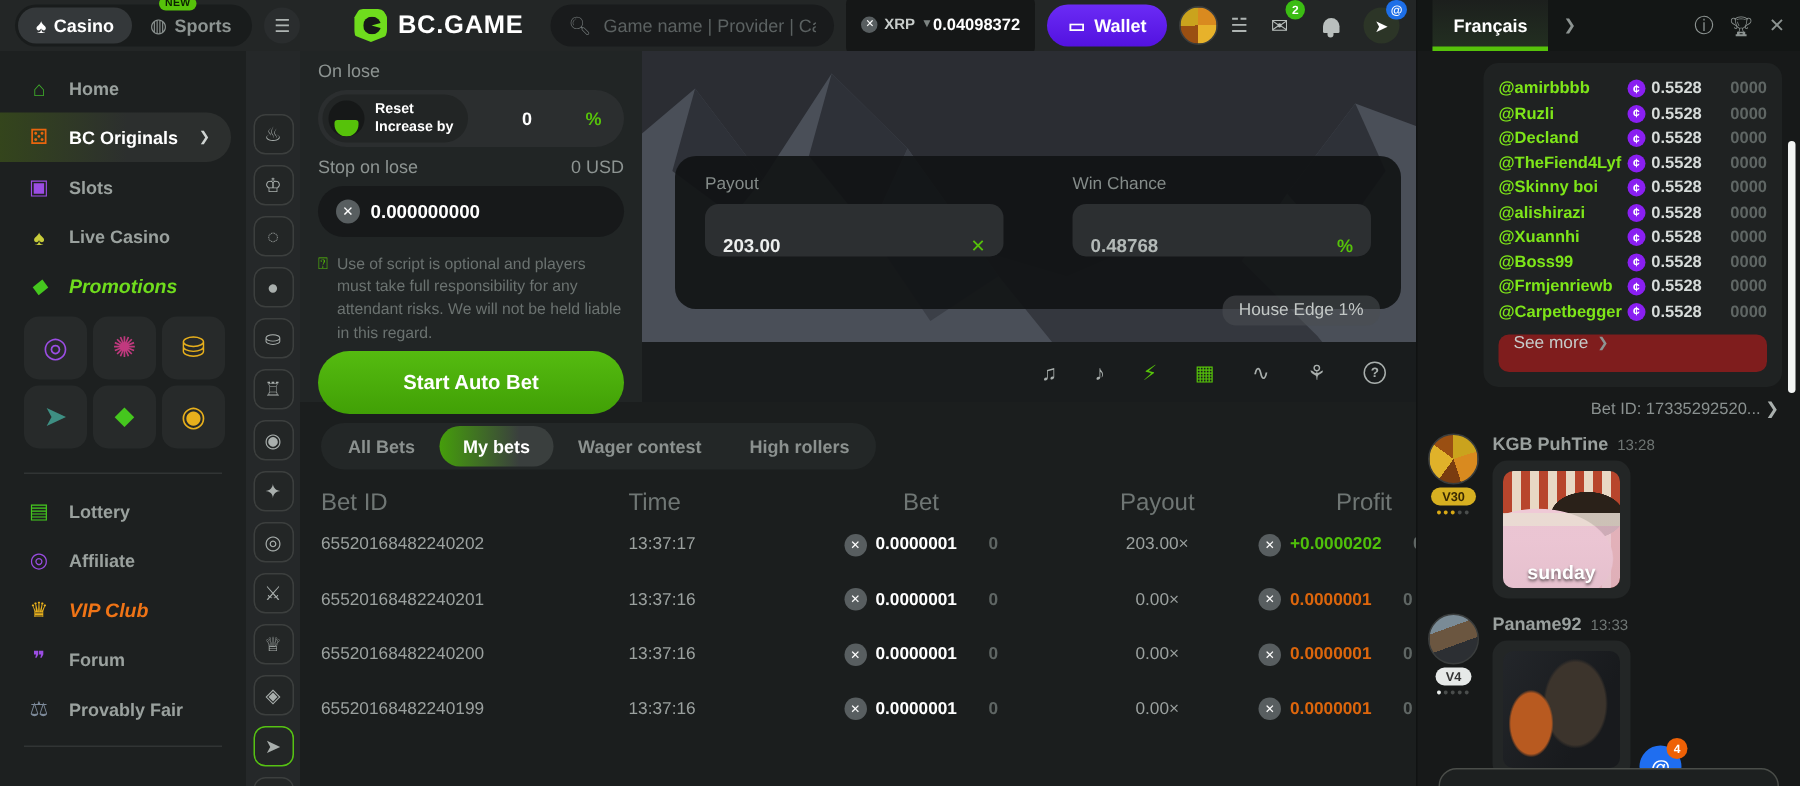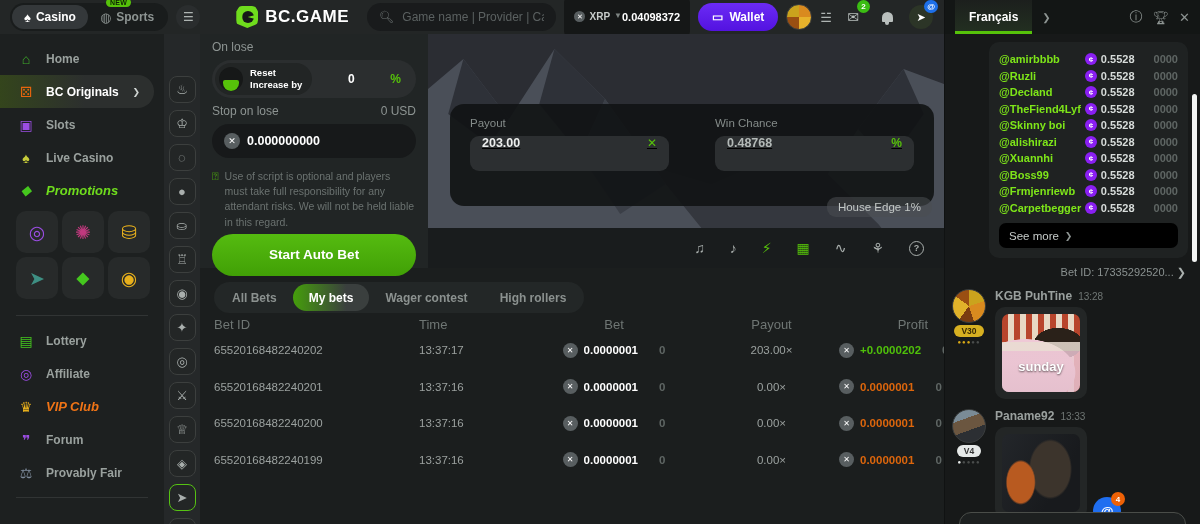--- a/index.html
+++ b/index.html
@@ -78,37 +78,37 @@
   .amount-input .val { color:#fff; font-weight:bold; font-size:12.5px; }
   .disclaimer { display:flex; gap:6px; margin-top:11px; font-size:10.5px; color:#6b7270; line-height:1.45; }
   .disclaimer .q { color:#56c20a; font-size:11px; }
   .start-btn { margin-top:4px; width:100%; height:42px; border:none; border-radius:21px; background:linear-gradient(180deg,#55bb10,#41a006); color:#fff; font-size:13.5px; font-weight:bold; cursor:pointer; font-family:inherit; }
 
   
   .canvas { flex:1; position:relative; overflow:hidden; background:#2b2d33; }
   .canvas svg.scene { position:absolute; inset:0; width:100%; height:100%; }
   .payout-panel { position:absolute; left:22px; right:10px; top:70px; height:102px; background:rgba(17,19,20,.9); border-radius:14px; padding:13px 20px; display:grid; grid-template-columns:1fr 1fr; column-gap:46px; }
   .pp-lbl { font-size:11.5px; color:#848b89; margin-bottom:7px; }
-  .pp-input { background:#2c2f31; border-radius:9px; height:35px; display:flex; align-items:flex-start; padding:0 12px;text-decoration:underline; }
+  .pp-input { background:#2c2f31; border-radius:9px; height:35px; display:flex; align-items:flex-end; padding:0 12px; }
   .pp-input .v { font-size:12.5px; font-weight:bold; color:#eceeed; }
   .pp-input .v.gray { color:#b3b9b7; }
   .pp-suffix { margin-left:auto; color:#56c20a; font-weight:bold; font-size:12px; }
-  .house-edge { position:absolute; right:12px; top:163px; background:rgba(74,78,82,.55); border-radius:9px; padding:4px 11px; font-size:11.5px; color:#c3c8c6; }
+  .house-edge { position:absolute; right:24px; top:163px; background:rgba(74,78,82,.55); border-radius:9px; padding:4px 11px; font-size:11.5px; color:#c3c8c6; }
   .game-toolbar { position:absolute; left:0; right:0; bottom:0; height:40px; background:#191c1d; display:flex; align-items:center; justify-content:flex-end; gap:25px; padding-right:20px; }
   .gt-icon { color:#a9afad; font-size:14px; cursor:pointer; display:flex; align-items:center; justify-content:center; }
   .gt-icon.green { color:#56c20a; }
   .gt-icon.circle { width:15px; height:15px; border:1.5px solid #a9afad; border-radius:50%; font-size:9px; font-weight:bold; }
 
   
   .bets { flex:1; padding:14px 16px 0 14px; min-height:0; }
   .tabs { display:inline-flex; background:#232727; border-radius:16px; height:31px; align-items:center; padding:0 2px; }
   .tab { padding:0 16px; font-size:12px; color:#8b918f; font-weight:bold; height:27px; display:flex; align-items:center; border-radius:14px; cursor:pointer; }
   .tab.active { background:linear-gradient(90deg,#459e0b,#3a3f3e 70%); color:#fff; }
   .bt-grid { display:grid; grid-template-columns:205px 105px 180px 135px 1fr; align-items:center; }
-  .bt-head { margin-top:4px; font-size:13px; color:#6f7674; }
+  .bt-head { margin-top:14px; font-size:16px; color:#6f7674; }
   .bt-head .c-bet,.bt-head .c-payout { text-align:center; }
   .bt-head .c-profit { text-align:right; }
   .bt-row { height:36.5px; font-size:11.5px; color:#9ba19f; }
   .cell-bet { display:flex; align-items:center; gap:6px; justify-content:center; color:#fff; font-weight:bold; }
   .cell-payout { text-align:center; color:#9ba19f; }
   .cell-profit { display:flex; align-items:center; gap:6px; justify-content:flex-end; font-weight:bold; }
   .dim { color:#5f6664; font-weight:bold;margin-left:15px; }
   .bt-row.win .cell-profit .pv { color:#4fc00a; }
   .bt-row.loss .cell-profit .pv { color:#dd660c; }
   .coin-sm { width:15px; height:15px; border-radius:50%; background:#585e60; color:#fff; font-size:8px; font-weight:bold; display:flex; align-items:center; justify-content:center; flex-shrink:0; }
@@ -121,21 +121,21 @@
   .chat-head .chev2 { color:#8d9492; font-size:10px; cursor:pointer; }
   .chat-head .spacer { flex:1; }
   .chat-head .h-ic { color:#8d9492; font-size:13px; cursor:pointer; }
   .trophy { color:#e8a90c; }
   .chat-body { flex:1; position:relative; padding:8px 12px 0 6px; overflow:hidden; }
   .tips-card { margin-left:38px; background:#1f2222; border-radius:10px; padding:9px 10px 10px; }
   .tip-row { display:flex; align-items:center; justify-content:space-between; height:16.5px; }
   .tip-name { color:#7ee619; font-size:11px; font-weight:bold; }
   .tip-amt { display:flex; align-items:center; gap:4px; font-size:11px; font-weight:bold; color:#d7dcda; }
   .coin-p { width:12px; height:12px; border-radius:50%; background:#8a1ff2; color:#fff; font-size:8px; font-weight:bold; display:flex; align-items:center; justify-content:center; }
-  .see-more { margin-top:7px; background:#000000; border-radius:7px; height:25px; display:flex; align-items:center; gap:6px; padding:0 10px; color:#c6cbc9; font-size:11.5px; cursor:pointer; }
+  .see-more { margin-top:7px; background:#7f1d1d; border-radius:7px; height:25px; display:flex; align-items:flex-start; gap:6px; padding:0 10px; color:#c6cbc9; font-size:11.5px; cursor:pointer; }
   .see-more .chev3 { color:#8d9492; font-size:9px; }
   .betid-link { text-align:right; color:#8a9190; font-size:11px; margin:8px 2px 10px 0; cursor:pointer; }
   .betid-link .chev3 { color:#aab0ae; }
   .msg { display:flex; gap:8px; margin-top:10px; }
   .msg-avatar-col { width:36px; flex-shrink:0; display:flex; flex-direction:column; align-items:center; gap:2px; }
   .msg-avatar { width:34px; height:34px; border-radius:50%; border:1px solid #3a3d3d; }
   .msg-avatar.kgb { background:conic-gradient(#caa31d 0 20%, #d98a1f 0 45%, #7a3c10 0 60%, #e0b22a 0 85%, #9a4f12 0 100%); }
   .msg-avatar.paname { background:linear-gradient(160deg,#7a8b96 0 30%,#6b5640 30% 60%,#2c2f33 60%); }
   .lvl-badge { font-size:8.5px; font-weight:bold; border-radius:7px; padding:1px 7px; }
   .lvl-badge.gold { background:#d7b021; color:#3a2a02; }
@@ -148,21 +148,21 @@
   .msg-time { color:#6f7674; font-size:10px; }
   .msg-bubble { margin-top:4px; background:#232626; border-radius:10px; padding:7px; display:inline-block; position:relative; }
   .msg-img { width:78px; height:78px; border-radius:7px; position:relative; overflow:hidden; display:flex; align-items:flex-end; justify-content:center; }
   .msg-img.sunday { background:
       linear-gradient(180deg, rgba(0,0,0,0) 60%, rgba(0,0,0,.15)),
       radial-gradient(90px 60px at 30% 75%, #efc9d6 0 55%, transparent 56%),
       radial-gradient(40px 26px at 72% 38%, #2a2119 0 60%, transparent 61%),
       repeating-linear-gradient(90deg,#b8452c 0 6px,#e8d8c4 6px 12px);
   }
   .msg-img.sunday::before { content:""; position:absolute; left:0; right:0; top:28px; bottom:0; background:linear-gradient(180deg,#e9ddd2 0 18%, #eac4d2 18%); opacity:.85; }
-  .msg-caption { position:relative; color:#fff; font-weight:bold; font-size:13px; padding-bottom:18px; text-shadow:0 1px 2px rgba(0,0,0,.6); }
+  .msg-caption { position:relative; color:#fff; font-weight:bold; font-size:13px; padding-bottom:3px; text-shadow:0 1px 2px rgba(0,0,0,.6); }
   .msg-img.movie { background:
       radial-gradient(30px 45px at 24% 62%, #b85a20 0 45%, transparent 50%),
       radial-gradient(36px 50px at 62% 45%, #3c342c 0 55%, transparent 60%),
       linear-gradient(120deg,#23262a,#181a1d 70%);
   }
   .mention-float { position:absolute; right:-34px; bottom:-6px; width:28px; height:28px; border-radius:50%; background:#1f6ef0; color:#fff; font-size:13px; font-weight:bold; display:flex; align-items:center; justify-content:center; cursor:pointer; }
   .mention-badge { position:absolute; top:-5px; right:-4px; min-width:14px; height:14px; border-radius:7px; background:#ee6106; color:#fff; font-size:8px; font-weight:bold; display:flex; align-items:center; justify-content:center; }
   .chat-scrollbar { position:absolute; right:3px; top:60px; width:5px; height:168px; background:#f2f4f3; border-radius:3px; }
   .chat-input-wrap { position:absolute; left:14px; right:14px; bottom:-30px; height:42px; border:1px solid #4a4d49; border-radius:12px; background:#1d2020; display:flex; align-items:center; padding:0 12px; }
 </style>

